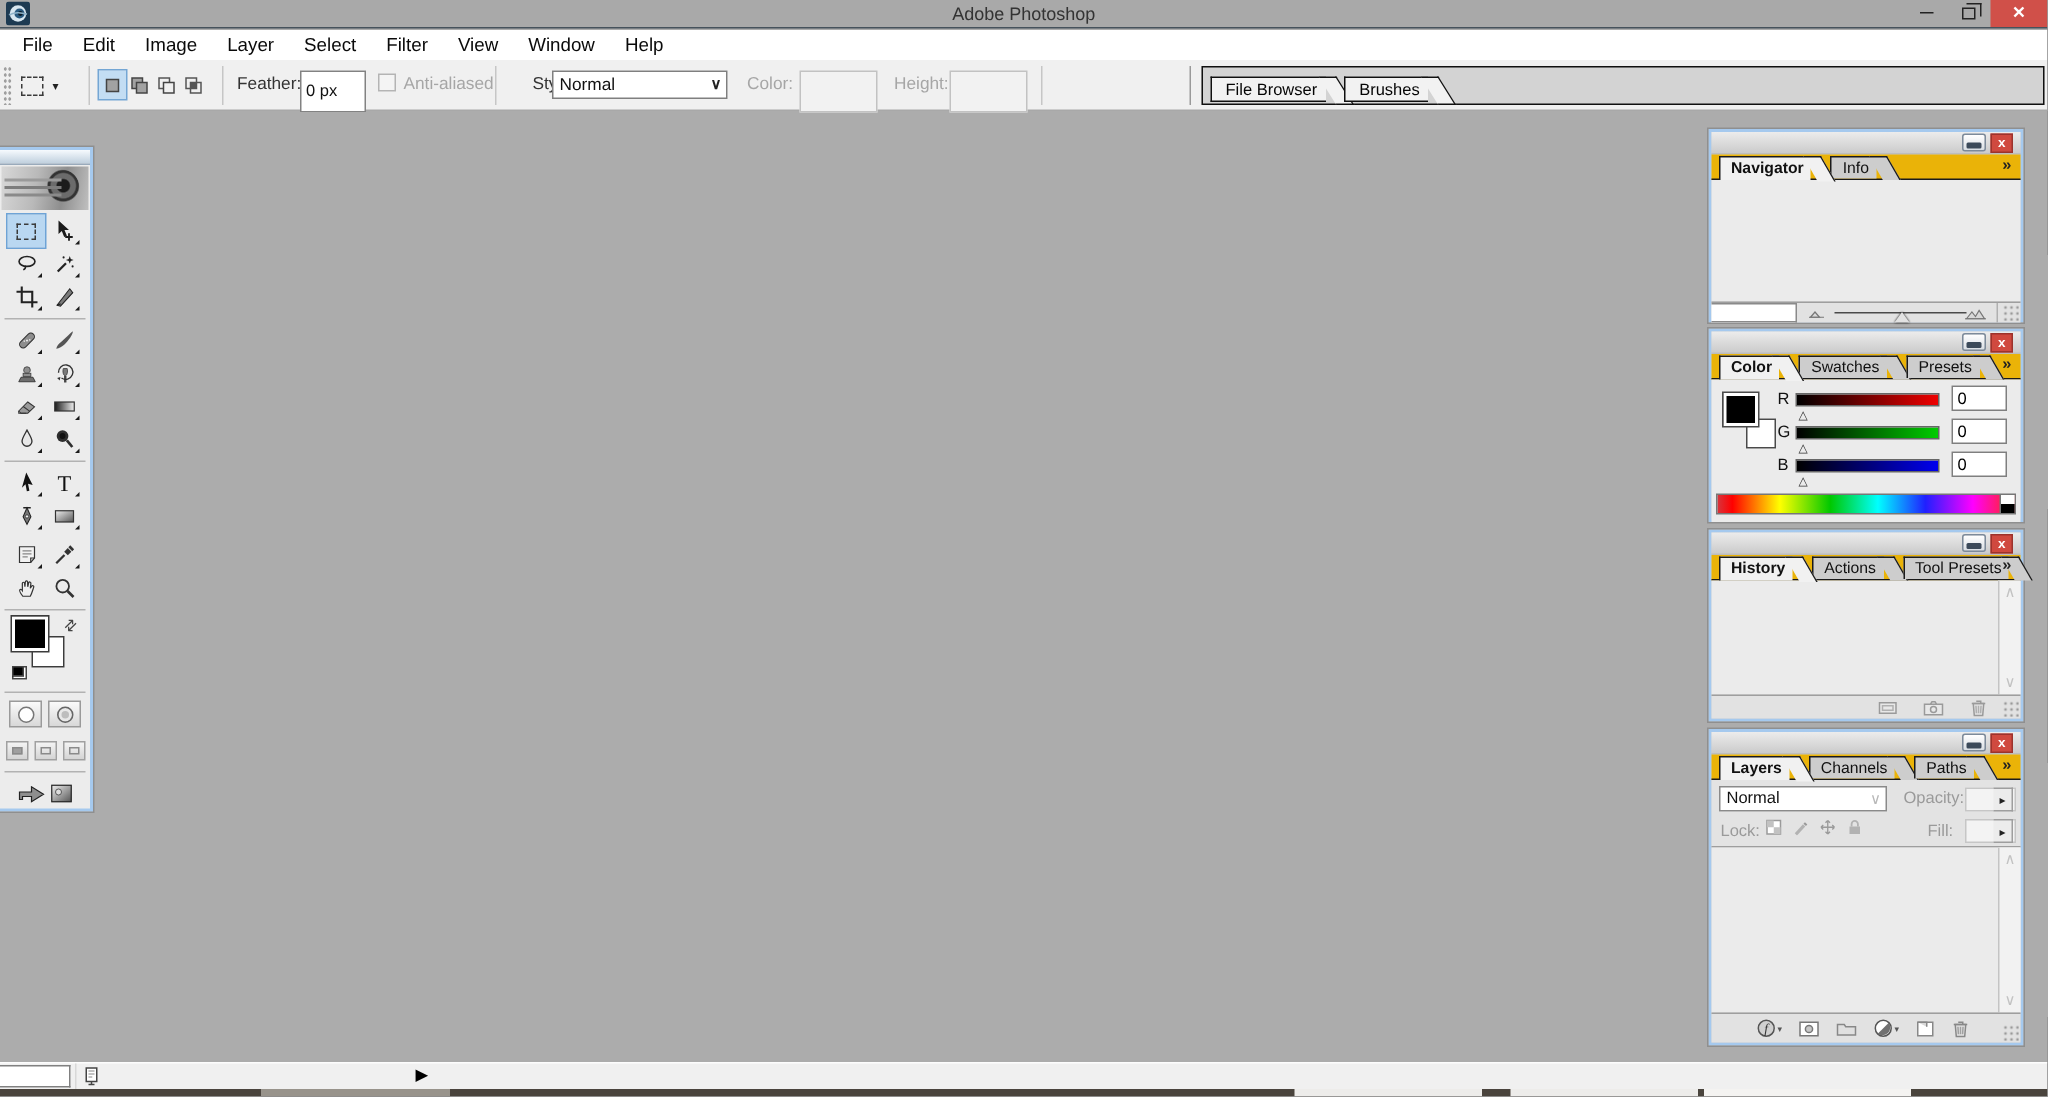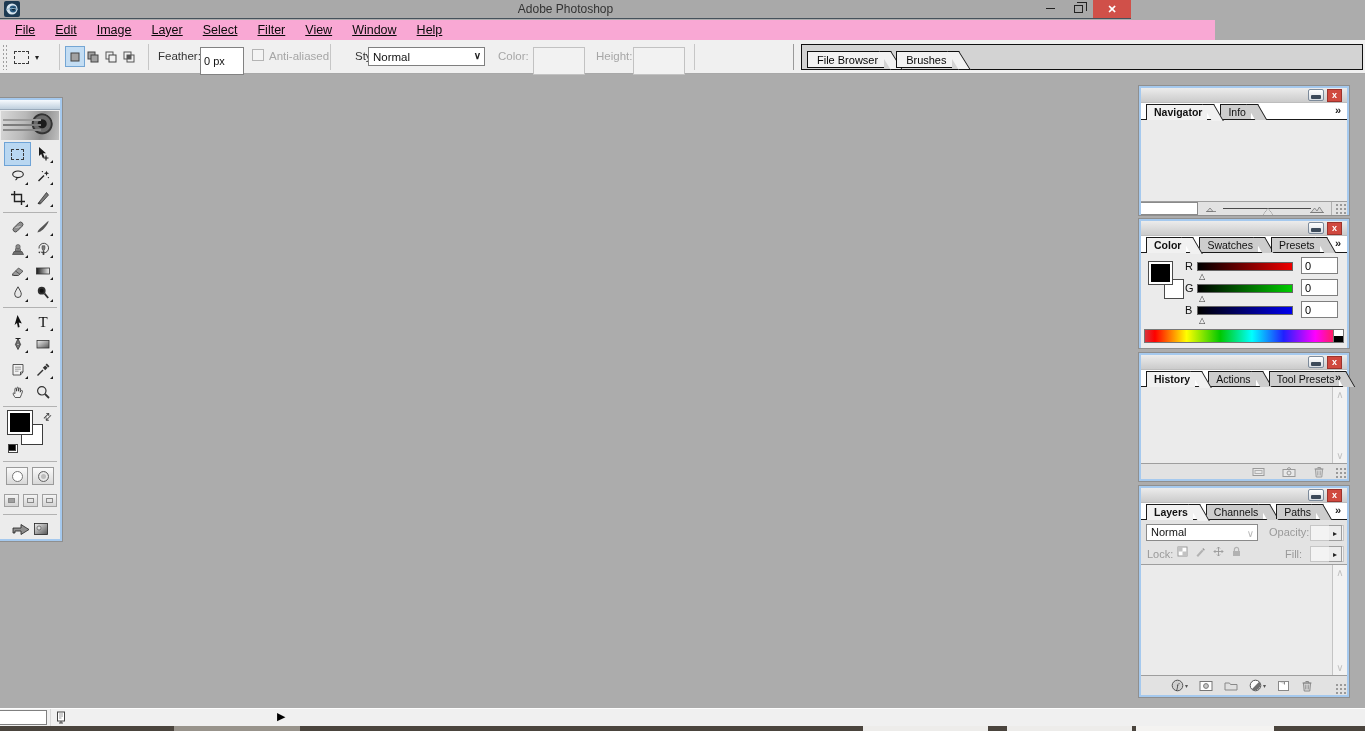--- a/index.html
+++ b/index.html
@@ -3,40 +3,40 @@
 <meta charset="utf-8">
 <style>
   * { margin:0; padding:0; box-sizing:border-box; }
   html,body { background:#888; }
   #screen {
     position:relative; width:1365px; height:731px; overflow:hidden;
     font-family:"Liberation Sans", sans-serif; background:#acacac;
     -webkit-font-smoothing:none;
   }
   
-  #titlebar { position:absolute; left:0; top:0; width:1131px; height:19px;
+  #titlebar { position:absolute; left:0; top:0; width:1365px; height:19px;
     background:#a9a9a9; border-bottom:1px solid #46525c; }
   #app-icon { position:absolute; left:4px; top:1px; width:16px; height:16px; }
   #win-title { position:absolute; left:0; right:0; top:2px; text-align:center;
     font-size:12px; color:#333; }
   .win-btn { position:absolute; top:0; height:18px; width:29px; text-align:center;
     color:#222; font-size:12px; line-height:16px; }
   #win-min { right:66px; }
   #win-min i { display:inline-block; width:9px; height:1px; background:#222; margin-bottom:3px; }
   #win-restore { right:38px; }
   #win-restore i { display:inline-block; position:relative; width:9px; height:8px;
     border:1px solid #222; margin-top:5px; background:#a9a9a9; }
   #win-restore i::before { content:""; position:absolute; left:2px; top:-4px; width:9px; height:8px;
     border:1px solid #222; border-bottom:none; border-left:none; }
   #win-close { right:0; width:38px; background:#d05049; color:#fff; font-weight:bold;
     line-height:18px; font-size:11px; }
   
-  #menubar { position:absolute; left:0; top:20px; width:1215px; height:20px;
-    background:#f9a8d4; display:flex; align-items:center; padding-left:5px;
-    font-size:12.5px; color:#0a0a0a;text-decoration:underline; }
+  #menubar { position:absolute; left:0; top:20px; width:1365px; height:20px;
+    background:#ffffff; display:flex; align-items:center; padding-left:5px;
+    font-size:12.5px; color:#0a0a0a; }
   .menu-item { padding:2px 10px; white-space:nowrap; }
   
   #optionsbar { position:absolute; left:0; top:40px; width:1365px; height:34px;
     background:#f0f0f0; border-bottom:1px solid #a8a8a8; font-size:11.5px; color:#333; }
   #ob-grip { position:absolute; left:2px; top:4px; width:6px; height:26px;
     background:radial-gradient(#9f9f9f 0.8px, transparent 1px); background-size:3px 4px; }
   #tool-preset { position:absolute; left:14px; top:6px; width:40px; height:22px; display:flex; align-items:center; }
   .dashed-box { width:15px; height:13px; border:1px dashed #3a3a3a; }
   .dd-arrow { font-size:8px; color:#222; margin-left:6px; }
   .ob-sep { position:absolute; top:4px; width:1px; height:26px; background:#c6c6c6; }
@@ -101,21 +101,21 @@
   .pal { position:absolute; left:1139px; width:210px; background:#cdcdcd;
     border:2px solid #a5c9ee; outline:1px solid #8f8f8f; font-size:10.5px; color:#111; }
   .pal-title { height:15px; background:linear-gradient(#ececec,#cbcbcb); position:relative;
     border-bottom:1px solid #bdbdbd; }
   .pal-min { position:absolute; right:23px; top:1px; width:16px; height:12px;
     background:linear-gradient(#ffffff,#d9dee4); border:1px solid #7c8a9a; border-radius:2px; }
   .pal-min::after { content:""; position:absolute; left:2px; right:2px; bottom:1px; height:4px;
     background:#3c4a5a; border-radius:1px; }
   .pal-close { position:absolute; right:5px; top:1px; width:15px; height:13px; background:#d0493f;
     border:1px solid #9c332c; color:#fff; font-size:9px; font-weight:bold; text-align:center; line-height:11px; }
-  .pal-tabs { height:17px; background:#ffffff; border-bottom:1px solid #1a1a1a;
+  .pal-tabs { height:17px; background:#eab308; border-bottom:1px solid #1a1a1a;
     display:flex; align-items:flex-end; padding-left:5px; position:relative; }
   .ptab { position:relative; height:15px; line-height:14px; padding:0 5px 0 7px; background:#cdcdcd;
     border:1px solid #1a1a1a; border-right:none; border-bottom:none; margin-right:13px; white-space:nowrap; z-index:1; }
   .ptab::after { content:""; position:absolute; top:-1px; right:-7px; width:11px; height:15px;
     background:#cdcdcd; transform:skewX(30deg); transform-origin:top left;
     border-top:1px solid #1a1a1a; border-right:1px solid #1a1a1a; }
   .ptab span { position:relative; z-index:2; }
   .ptab.active { background:#f1f1f1; font-weight:bold; height:16px; margin-bottom:-1px; z-index:3; }
   .ptab.active::after { background:#f1f1f1; height:16px; }
   .pal-more { position:absolute; right:6px; top:1px; font-weight:bold; color:#222; font-size:11px; z-index:4; }

